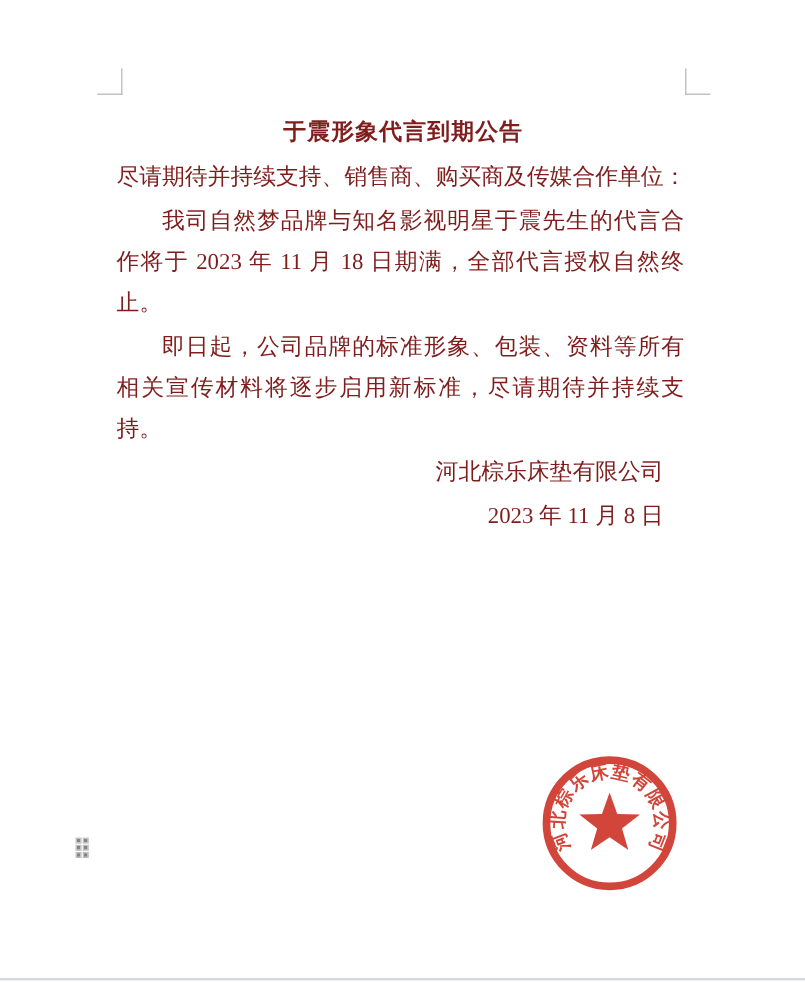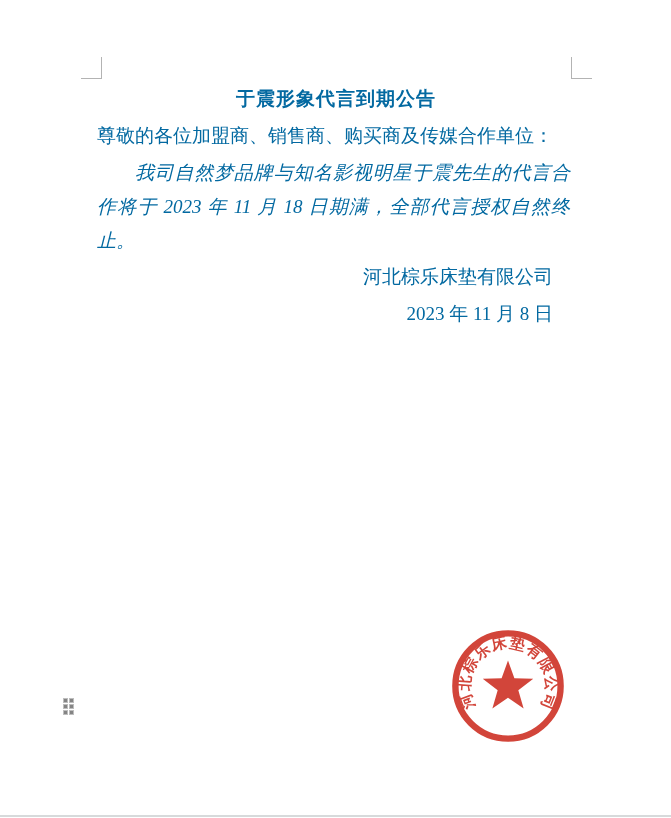--- a/index.html
+++ b/index.html
@@ -8,30 +8,30 @@
     font-family:"Liberation Serif","DejaVu Serif",serif;
   }
   .page{position:absolute;inset:0;background:#ffffff;}
 
   
   .crop{position:absolute;width:20px;height:21px;}
   .crop-tl{left:81px;top:57px;border-right:1px solid #b3b3b3;border-bottom:1px solid #b3b3b3;}
   .crop-tr{left:571px;top:57px;border-left:1px solid #b3b3b3;border-bottom:1px solid #b3b3b3;}
 
   .content{
-    position:absolute;left:97px;top:82px;width:478px;
-    font-size:19px;line-height:34px;color:#0369a1;
+    position:absolute;left:97px;top:94px;width:478px;
+    font-size:19px;line-height:34px;color:#7f1d1d;
     text-align:justify;
   }
   .doc-title{
     font-size:19px;font-weight:bold;text-align:center;
     margin:0 0 3px 0;letter-spacing:1px;
   }
   .salutation{margin:0;}
-  .para{margin:3px 5px 0 0;text-indent:2em;font-style:italic;}
+  .para{margin:3px 5px 0 0;text-indent:2em;}
   .closing{margin:46px 0 0 0;}
   .signature{margin:0;text-align:right;padding-right:22px;}
   .sig-line{line-height:37px;}
 
   
   .seal{
     position:absolute;left:449px;top:627px;width:118px;height:118px;
     mix-blend-mode:multiply;opacity:0.93;
   }
   .seal svg{display:block;width:100%;height:100%;}
@@ -55,22 +55,23 @@
 </head>
 <body>
 
 <div class="page">
 
   <div class="crop crop-tl"></div>
   <div class="crop crop-tr"></div>
 
   <div class="content">
     <h1 class="doc-title">于震形象代言到期公告</h1>
-    <p class="salutation">尊敬的各位加盟商、销售商、购买商及传媒合作单位：</p>
+    <p class="salutation">尽请期待并持续支持、销售商、购买商及传媒合作单位：</p>
     <p class="para">我司自然梦品牌与知名影视明星于震先生的代言合作将于 2023 年 11 月 18 日期满，全部代言授权自然终止。</p>
+    <p class="para">即日起，公司品牌的标准形象、包装、资料等所有相关宣传材料将逐步启用新标准，尽请期待并持续支持。</p>
     <div class="signature">
       <div class="sig-line">河北棕乐床垫有限公司</div>
       <div class="sig-line">2023 年 11 月 8 日</div>
     </div>
   </div>
 
   <div class="seal">
     <svg viewBox="0 0 120 120" xmlns="http://www.w3.org/2000/svg">
       <circle cx="60" cy="60" r="53.5" fill="none" stroke="#cf372b" stroke-width="6.5"></circle>
       <polygon fill="#cf372b" points="60,34 66.5,52.1 85.7,52.7 70.5,64.4 75.9,82.8 60,72 44.1,82.8 49.5,64.4 34.3,52.7 53.5,52.1"></polygon>

